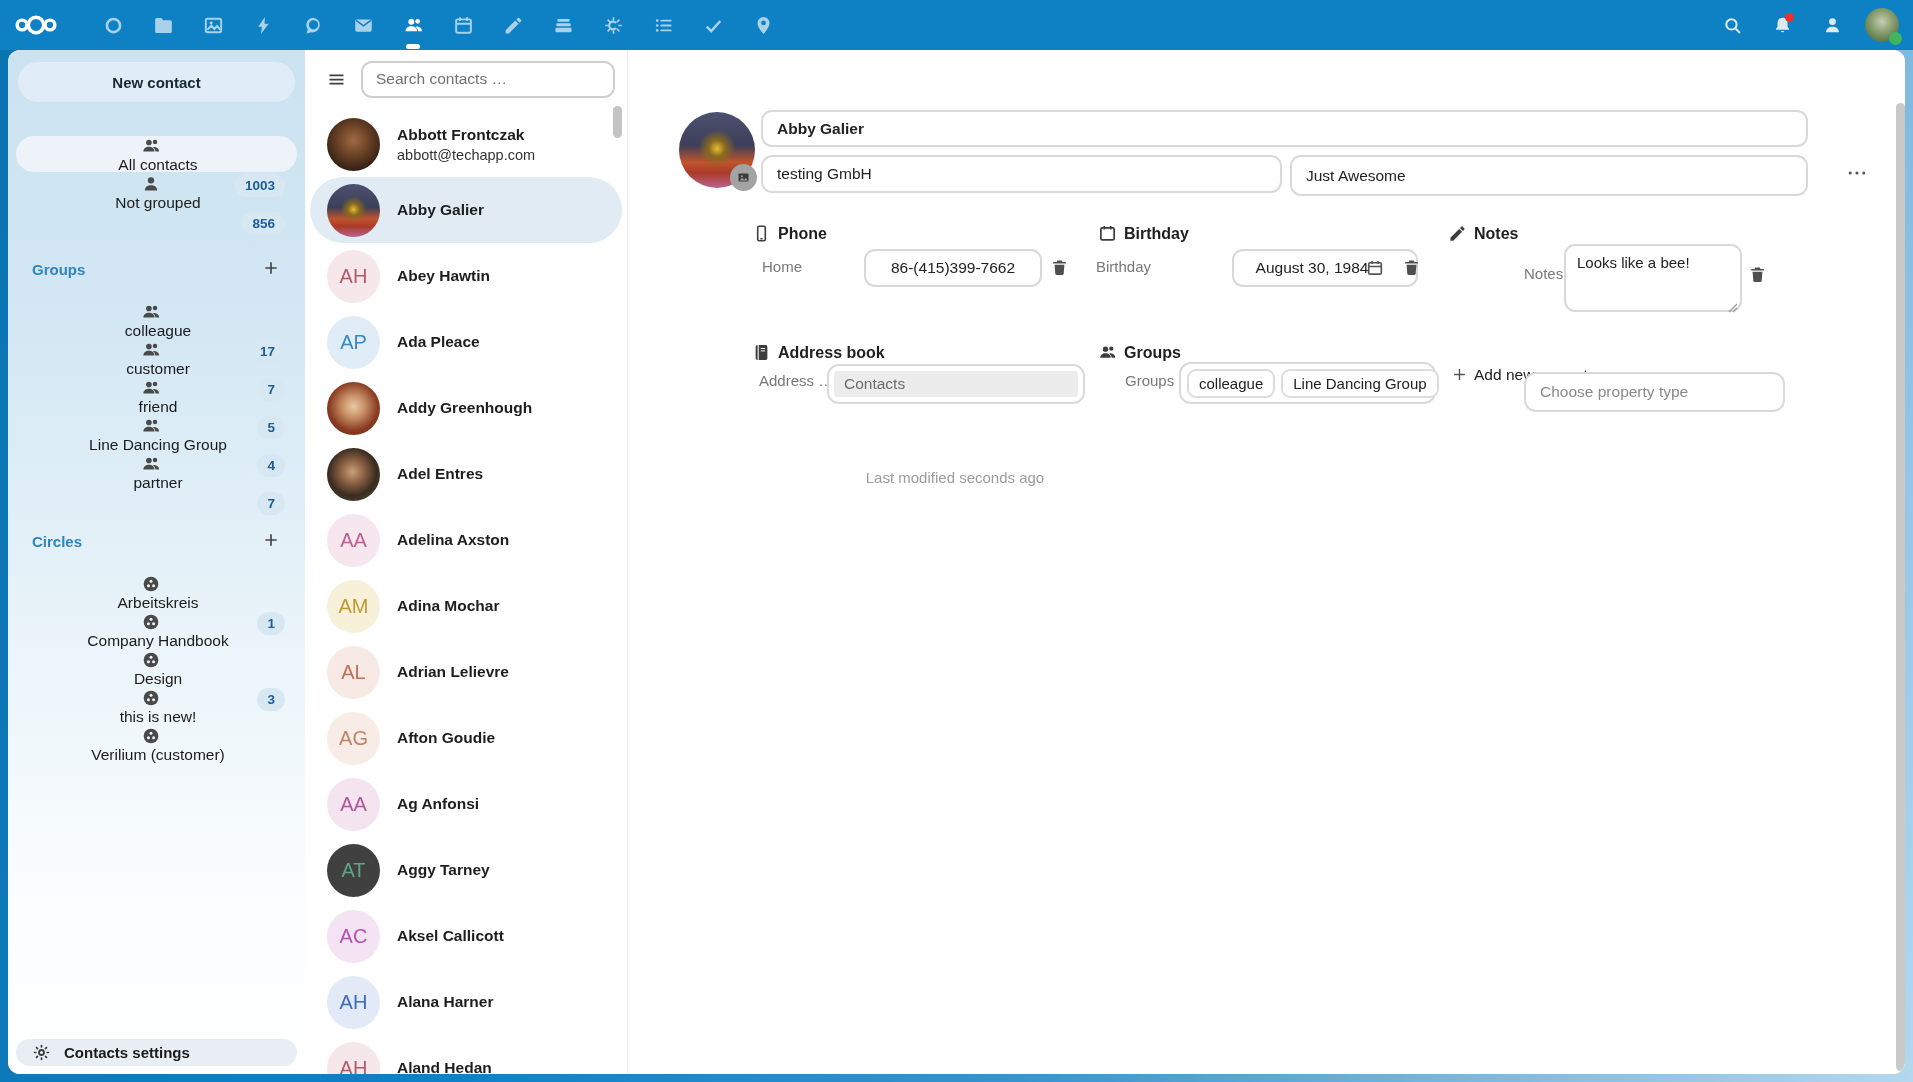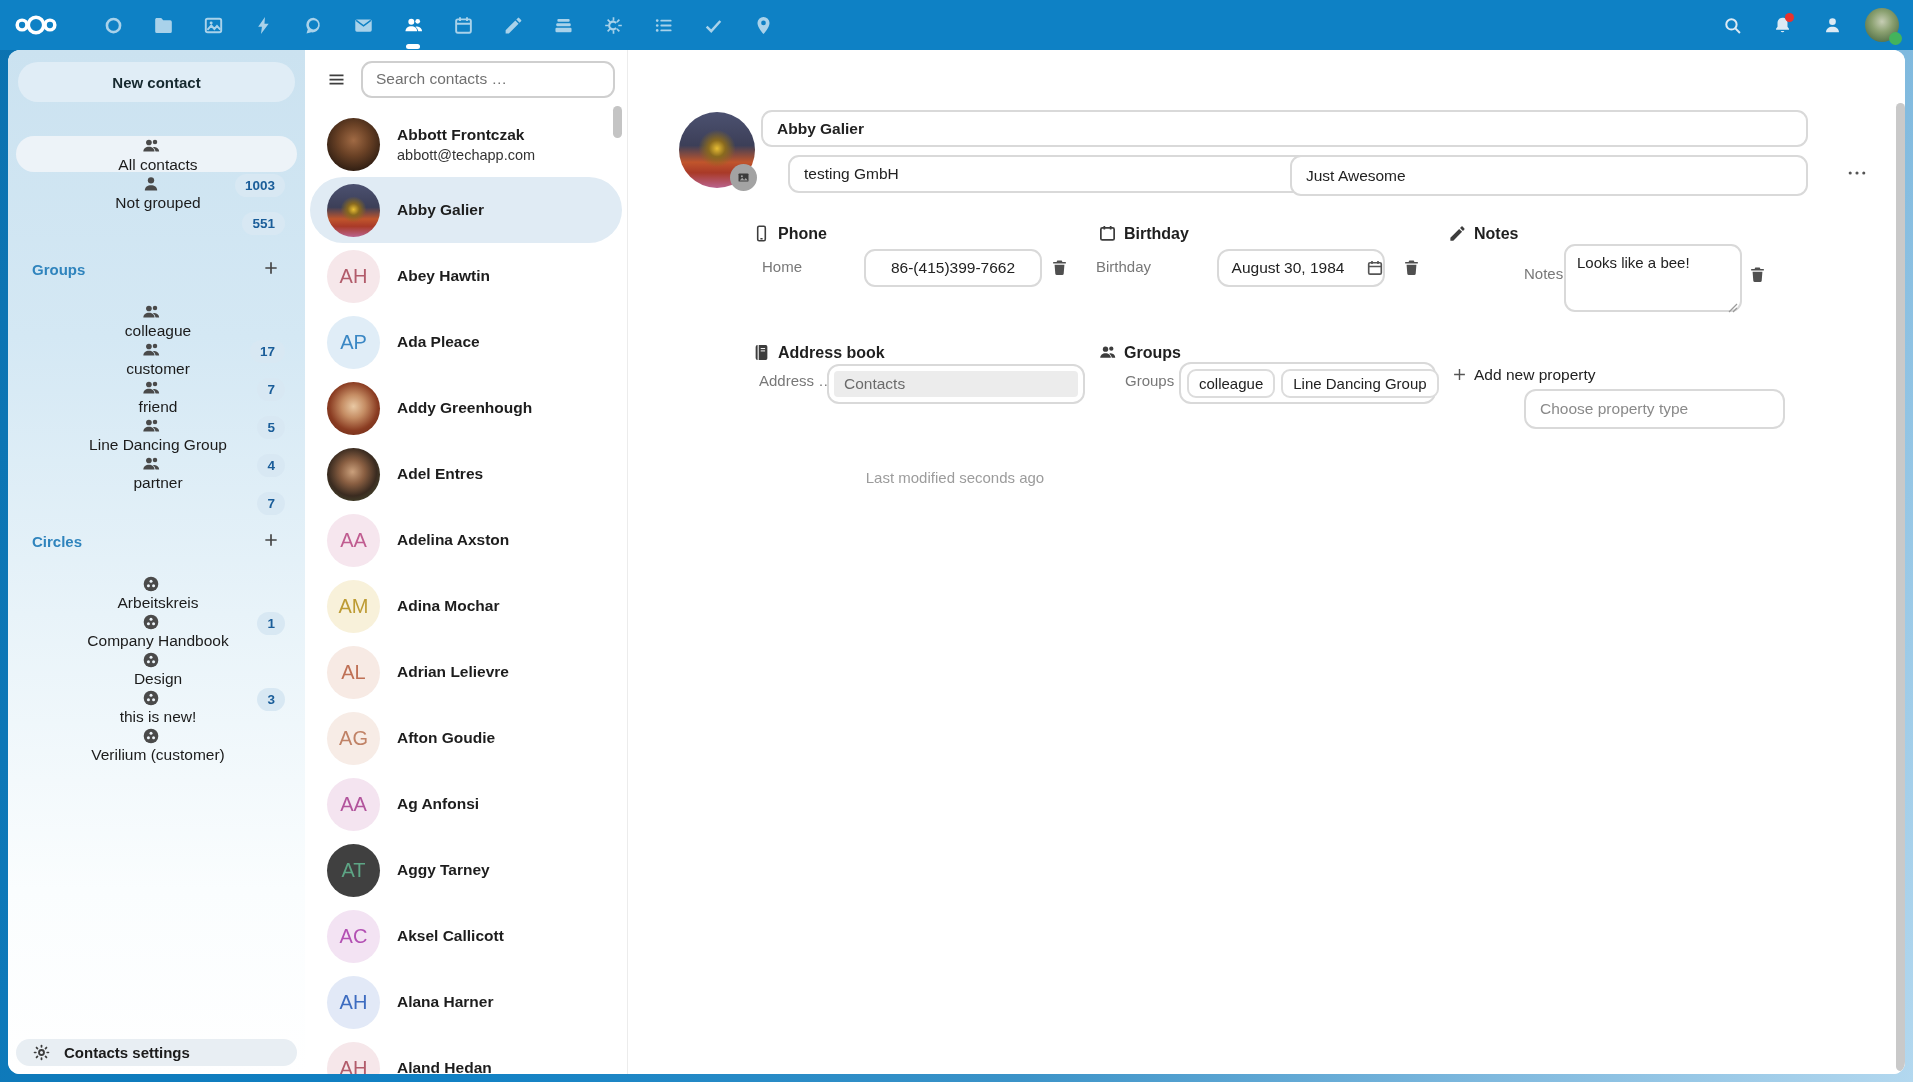--- a/index.html
+++ b/index.html
@@ -64,21 +64,21 @@
   .list-thumb{position:absolute;right:5px;top:56px;width:9px;height:32px;border-radius:5px;background:#c4c4c4;}
   
   .detail{flex:1;position:relative;background:#fff;border-left:1px solid #ececec;}
   .d-avatar{position:absolute;left:51px;top:62px;width:76px;height:76px;border-radius:50%;cursor:pointer;}
   .avatar-edit{position:absolute;left:102px;top:114px;width:27px;height:27px;border-radius:50%;background:#a3a3a3;
     display:flex;align-items:center;justify-content:center;color:#3c3c3c;cursor:pointer;}
   .avatar-edit svg{width:13px;height:13px;}
   .tf{position:absolute;border:2px solid #d9d9d9;border-radius:11px;background:#fff;font-family:inherit;
     font-size:15.5px;color:#222;padding:0 14px;outline:none;}
   .name-input{left:133px;top:60px;width:1047px;height:37px;font-weight:700;}
-  .org-input{left:133px;top:105px;width:521px;height:38px;margin-left:27px;}
+  .org-input{left:133px;top:105px;width:521px;height:38px;}
   .title-input{left:662px;top:105px;width:518px;height:41px;}
   .dots-btn{position:absolute;left:1212px;top:106px;width:34px;height:34px;display:flex;align-items:center;
     justify-content:center;color:#555;cursor:pointer;}
   .dots-btn svg{width:22px;height:22px;}
   .p-head{position:absolute;display:flex;align-items:center;color:#1f1f1f;font-weight:600;font-size:16px;}
   .p-head .picon{width:19px;height:19px;margin-right:7px;color:#3d3d3d;display:flex;}
   .p-head .picon svg{width:19px;height:19px;}
   .p-label{position:absolute;color:#787878;font-size:15px;}
   .trash{position:absolute;width:19px;height:19px;color:#4f4f4f;cursor:pointer;}
   .trash svg{width:19px;height:19px;}
@@ -87,21 +87,21 @@
   .cal-in{position:absolute;width:18px;height:18px;color:#555;pointer-events:none;}
   .notes-area{position:absolute;left:936px;top:194px;width:178px;height:68px;border:2px solid #d9d9d9;border-radius:11px;
     font-family:inherit;font-size:15px;color:#222;padding:8px 11px;resize:none;outline:none;}
   .resize-h{position:absolute;left:1100px;top:249px;width:10px;height:10px;color:#9a9a9a;}
   .select-box{position:absolute;border:2px solid #d9d9d9;border-radius:12px;background:#fff;display:flex;align-items:center;cursor:pointer;}
   .ab-select{left:199px;top:314px;width:258px;height:40px;padding:5px;}
   .ab-inner{flex:1;height:100%;background:#ececec;border-radius:4px;display:flex;align-items:center;
     padding:0 10px;color:#6b6b6b;font-size:15.5px;}
   .grp-select{left:551px;top:312px;width:257px;height:42px;padding:4px 6px;gap:6px;}
   .chip{border:2px solid #dcdcdc;border-radius:9px;background:#fff;padding:4px 10px;font-size:15px;color:#222;white-space:nowrap;}
-  .prop-select{left:896px;top:339px;width:261px;height:40px;padding:0 14px;color:#8a8a8a;font-size:15.5px;}
+  .prop-select{left:896px;top:322px;width:261px;height:40px;padding:0 14px;color:#8a8a8a;font-size:15.5px;}
   .addprop{position:absolute;left:822px;top:315px;display:flex;align-items:center;color:#222;font-size:15.5px;cursor:pointer;}
   .addprop .picon{width:19px;height:19px;margin-right:5px;color:#555;display:flex;}
   .addprop .picon svg{width:19px;height:19px;}
   .lastmod{position:absolute;left:127px;top:419px;width:400px;text-align:center;color:#9c9c9c;font-size:15px;}
 </style>
 </head>
 <body>
 
 <div class="topbar">
   <div class="logo">
@@ -263,21 +263,21 @@
           <span class="badge">1003</span>
         </div>
         <div class="nav-row">
           <span class="ricon"><svg viewBox="0 0 24 24">
               <g fill="currentColor">
                 <circle cx="12" cy="7.6" r="3.8"></circle>
                 <path d="M4.6 19.8c0-4 3.3-6.3 7.4-6.3s7.4 2.3 7.4 6.3z"></path>
               </g>
             </svg></span>
           <span>Not grouped</span>
-          <span class="badge">551</span>
+          <span class="badge">856</span>
         </div>
       </div>
     <div id="side-sections">
         <div class="sec-head">
           <span class="sec-label">Groups</span>
           <span class="add-btn"><svg viewBox="0 0 24 24">
               <path d="M12 5.2v13.6M5.2 12h13.6" stroke="currentColor" stroke-width="2" fill="none"></path>
             </svg></span>
         </div>
         <div class="sec-rows">
@@ -578,21 +578,21 @@
           <svg viewBox="0 0 24 24">
             <g fill="none" stroke="currentColor" stroke-width="2.2">
               <rect x="3.6" y="5" width="16.8" height="15.2" rx="1.8"></rect>
               <path d="M8 2.6v4.2M16 2.6v4.2"></path>
             </g>
           </svg>
         </span>
       <span>Birthday</span>
     </div>
     <div class="p-label" style="left:468px;top:208px">Birthday</div>
-    <input class="tf val-input date-input" style="left: 589px; top: 199px; width: 168px; height: 38px; border-radius: 12px;" value="August 30, 1984">
+    <input class="tf val-input date-input" style="left: 604px; top: 199px; width: 186px; height: 38px;" value="August 30, 1984">
     <span class="cal-in" style="left:738px;top:209px">
       <svg viewBox="0 0 24 24">
           <g fill="none" stroke="currentColor" stroke-width="2.2">
             <rect x="3.6" y="5" width="16.8" height="15.2" rx="1.8"></rect>
             <path d="M8 2.6v4.2M16 2.6v4.2M3.8 10h16.4"></path>
           </g>
         </svg>
     </span>
     <div class="trash" style="left:774px;top:208px">
       <svg viewBox="0 0 24 24">

